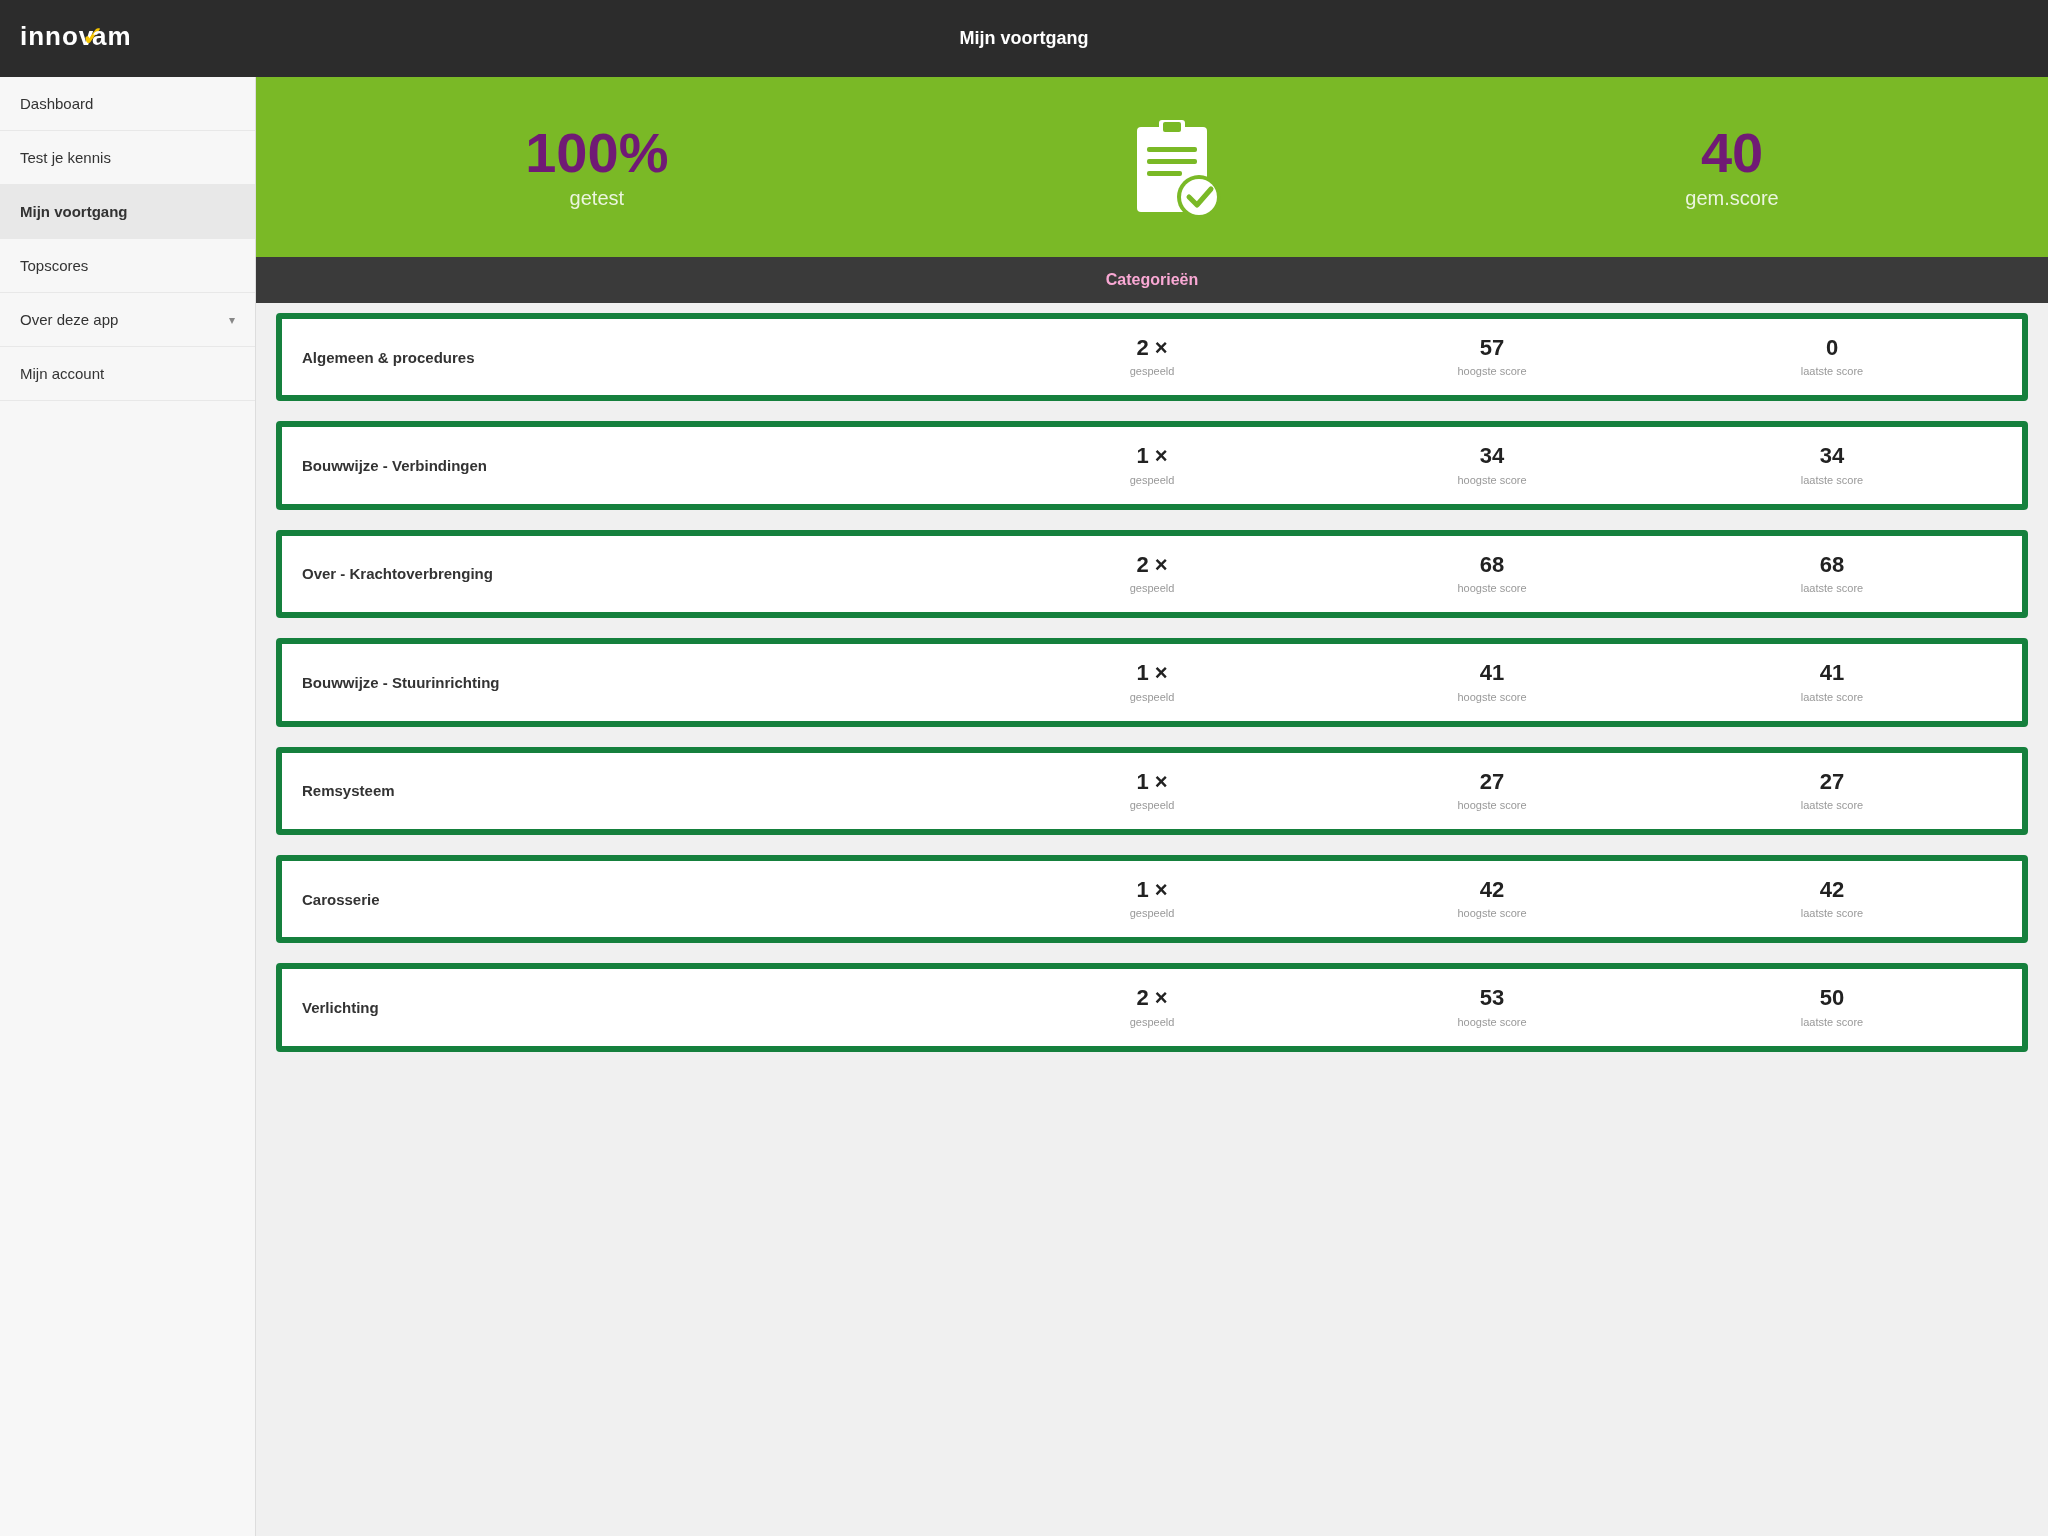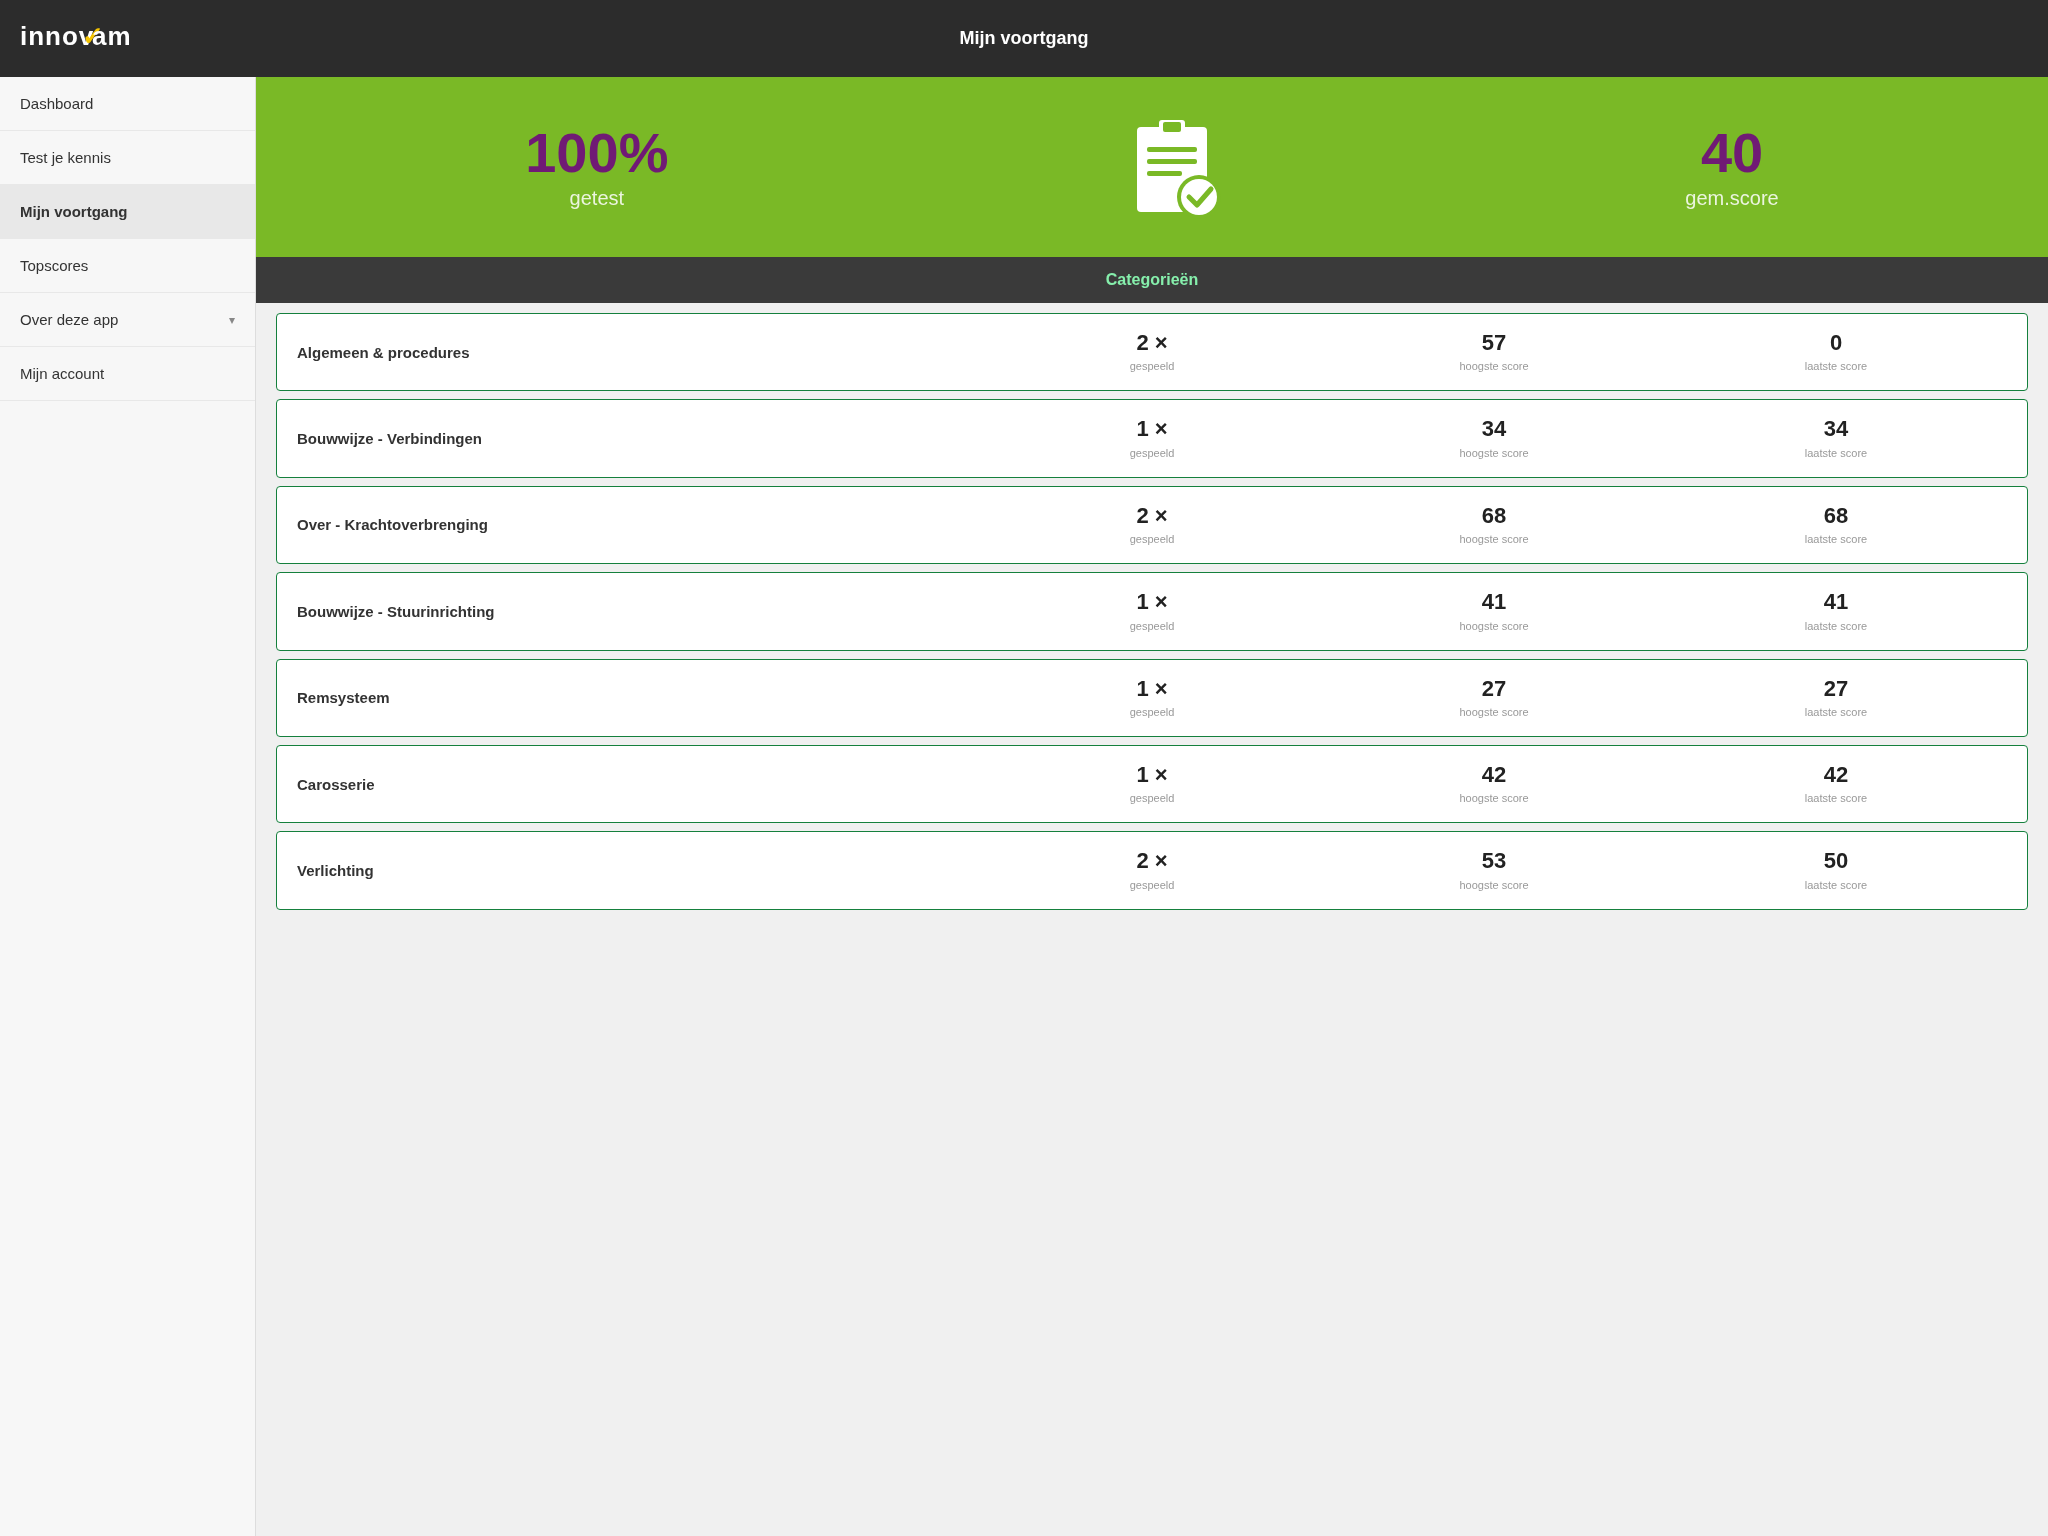--- a/index.html
+++ b/index.html
@@ -102,36 +102,36 @@
     
     .clipboard-icon {
       display: flex;
       align-items: center;
       justify-content: center;
     }
 
     
     .categories-header {
       background: #3a3a3a;
-      color: #86efac;
+      color: #f9a8d4;
       text-align: center;
       padding: 14px;
       font-size: 16px;
       font-weight: bold;
     }
 
     
     .categories-list {
       padding: 10px 20px;
     }
     .category-row {
       background: #fff;
-      border: 1px solid #15803d;
+      border: 6px solid #15803d;
       border-radius: 4px;
-      margin-bottom: 8px;
+      margin-bottom: 20px;
       display: flex;
       align-items: center;
       padding: 16px 20px;
     }
     .category-name {
       flex: 2;
       font-size: 15px;
       font-weight: bold;
       color: #333;
     }

